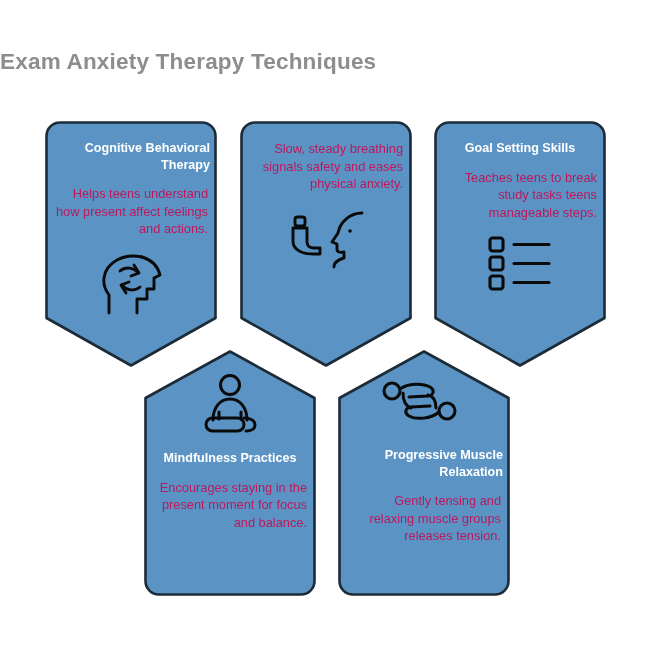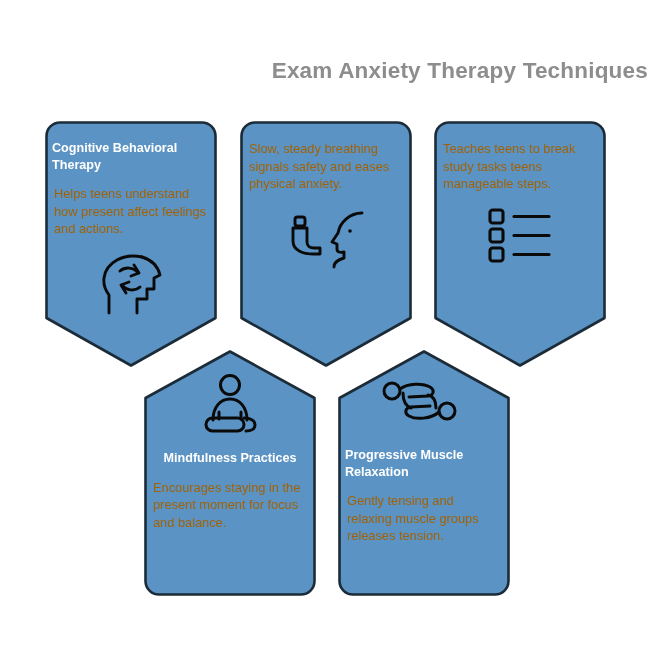--- a/index.html
+++ b/index.html
@@ -19,23 +19,23 @@
   #infographic {
     position: absolute;
     inset: 0;
     background: #ffffff;
   }
 
   
   .page-title {
     position: absolute;
     left: 0;
-    top: 56px;
+    top: 47px;
     width: 648px;
-    text-align: right;
+    text-align: left;
     font-size: 22.5px;
     font-weight: bold;
     color: #8d8d8d;
     letter-spacing: 0.2px;
     line-height: 30px;
     white-space: nowrap;
   }
 
   
   .card {
@@ -50,34 +50,34 @@
     display: block;
   }
   .card-content {
     position: absolute;
     left: 0;
     right: 0;
     display: flex;
     flex-direction: column;
     align-items: center;
     color: #ffffff;
-    text-align: left;
+    text-align: right;
   }
   .card-title {
     font-size: 12.6px;
     font-weight: bold;
     line-height: 16.5px;
     color: #ffffff;
     padding: 0 8px;
   }
   .card-desc {
     font-size: 12.8px;
     font-weight: normal;
     line-height: 17.5px;
-    color: #a16207;
+    color: #be185d;
     padding: 0 10px;
   }
   .card-icon {
     display: block;
   }
 
   
   .row-top { top: 120px; width: 174px; height: 248px; }
   .row-top .card-content { top: 20px; }
   .row-top .card-title { margin-bottom: 12px; }
@@ -135,20 +135,21 @@
         </g>
       </svg>
     </div>
   </div>
 
   <div class="card row-top c3">
     <svg class="card-shape" viewBox="0 0 174 248">
       <path d="M2.5,16 A13.5,13.5 0 0 1 16,2.5 L158,2.5 A13.5,13.5 0 0 1 171.5,16 L171.5,198 L87,245.5 L2.5,198 Z" fill="#5b94c4" stroke="#1c2b38" stroke-width="2.6" stroke-linejoin="round"></path>
     </svg>
     <div class="card-content">
+      <div class="card-title">Goal Setting Skills</div>
       <div class="card-desc">Teaches teens to break study tasks teens manageable steps.</div>
       <svg class="card-icon" width="66" height="58" viewBox="0 0 66 58" style="margin-top:14px">
         <g fill="none" stroke="#0a0a0a" stroke-width="3.1" stroke-linecap="round" stroke-linejoin="round">
           <rect x="3" y="3" width="13" height="13" rx="2.6"></rect>
           <line x1="27" y1="9.5" x2="62" y2="9.5"></line>
           <rect x="3" y="22" width="13" height="13" rx="2.6"></rect>
           <line x1="27" y1="28.5" x2="62" y2="28.5"></line>
           <rect x="3" y="41" width="13" height="13" rx="2.6"></rect>
           <line x1="27" y1="47.5" x2="62" y2="47.5"></line>
         </g>

